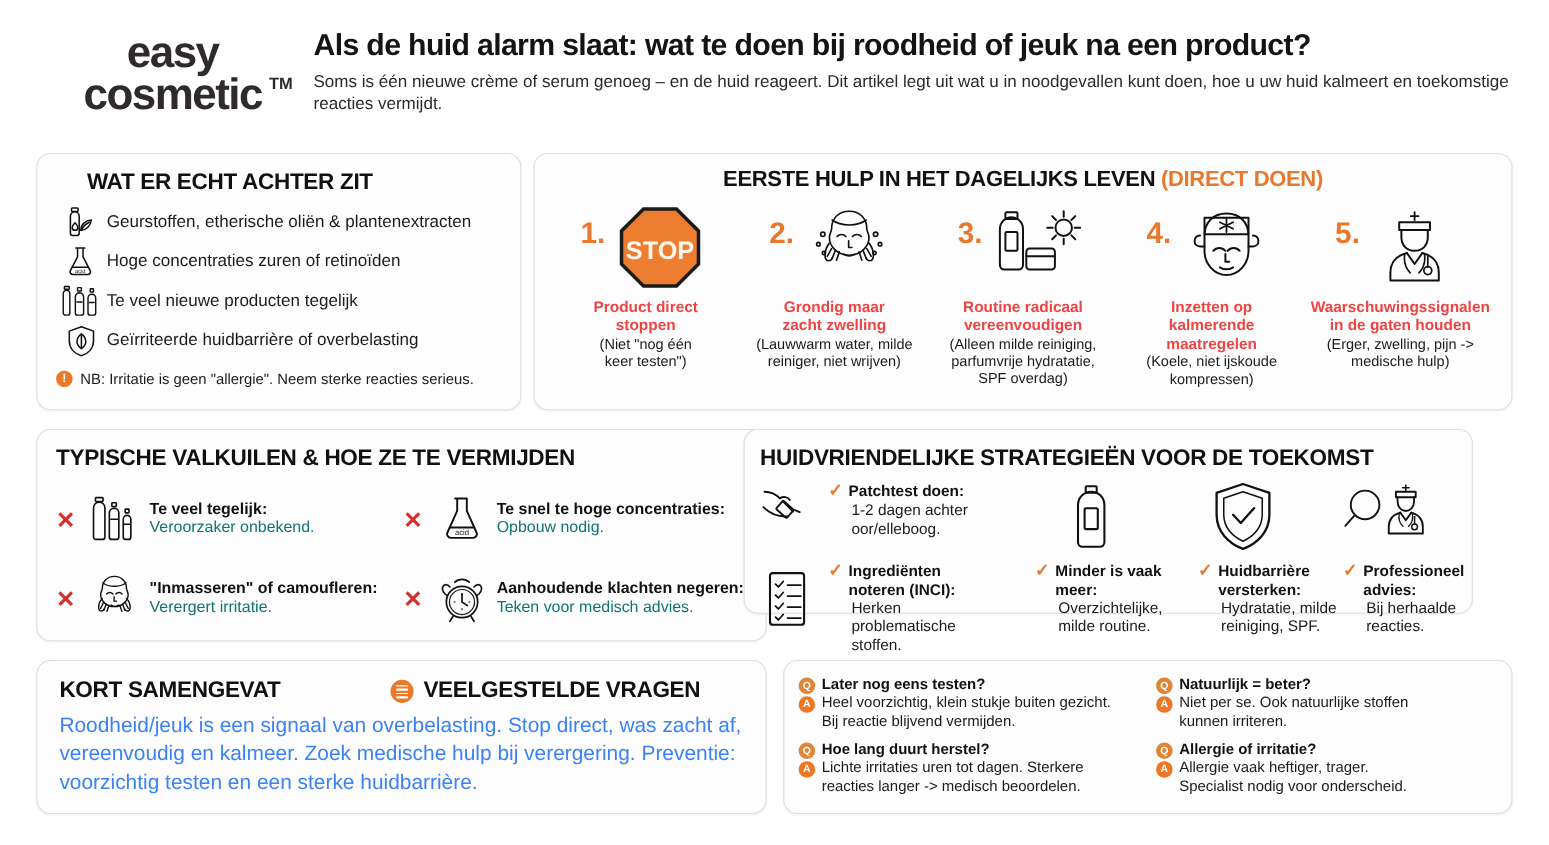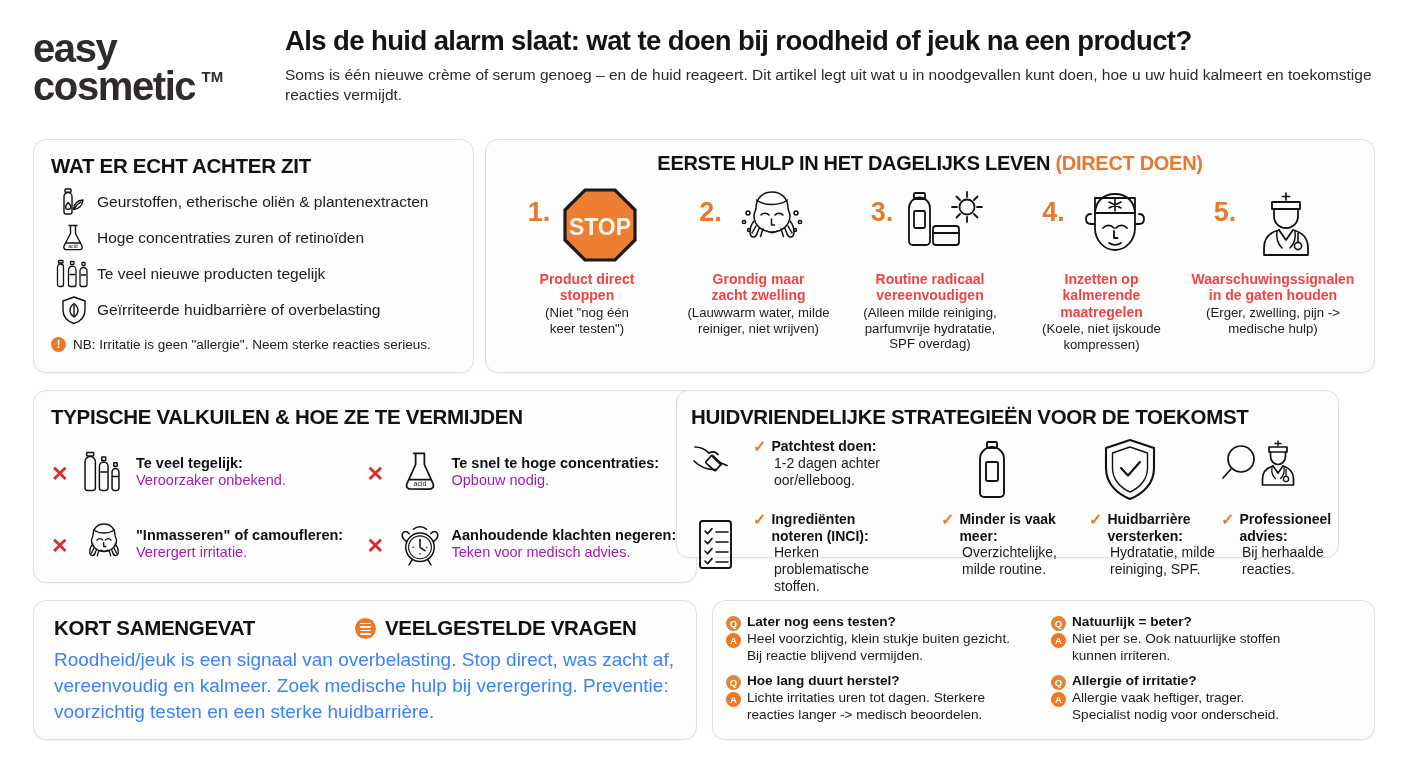--- a/index.html
+++ b/index.html
@@ -7,21 +7,21 @@
     width: 1408px; height: 768px;
     background: #ffffff;
     font-family: "Liberation Sans", sans-serif;
     color: #1b1b1b;
     overflow: hidden;
   }
   .page { position: relative; width: 1408px; height: 768px; }
 
   
   .header { display: flex; align-items: flex-start; padding: 26px 30px 0 33px; }
-  .logo-block { width: 248px; flex: 0 0 248px; padding-top: 4px; }
+  .logo-block { width: 248px; flex: 0 0 248px; padding-top: 4px; text-align: center; }
   .logo-line { font-weight: 800; font-size: 40px; line-height: 0.94; letter-spacing: -1.4px; color: #2e2b2a; }
   .logo-line2 { position: relative; display: inline-block; }
   .logo-tm { position: absolute; right: -28px; top: 2px; font-size: 15px; font-weight: 700; letter-spacing: 0; }
   .head-text { flex: 1; padding-left: 4px; }
   .head-title { font-size: 27.5px; font-weight: 800; letter-spacing: -0.6px; line-height: 1.12; color: #141414; }
   .head-sub { margin-top: 8px; font-size: 15.5px; line-height: 1.33; color: #2a2a2a; max-width: 1095px; }
 
   
   .card {
     position: absolute;
@@ -31,21 +31,21 @@
     box-shadow: 0 1px 2px rgba(0,0,0,0.045);
   }
   .card-title {
     font-size: 20.5px; font-weight: 800; letter-spacing: -0.3px; color: #111;
     text-transform: uppercase;
   }
   .accent { color: #e8792c; }
 
   
   #card-causes { left: 33px; top: 139px; width: 441px; height: 234px; padding: 14px 16px 0 17px; }
-  #card-causes .card-title { margin-bottom: 6px; }
+  #card-causes .card-title { margin-bottom: 6px; margin-left: 28px; }
   .cause-row { display: flex; align-items: center; height: 36px; }
   .cause-ico { width: 46px; flex: 0 0 46px; display: flex; justify-content: center; align-items: center; }
   .cause-txt { font-size: 15.5px; color: #1b1b1b; }
   .nb-row { display: flex; align-items: center; margin-top: 9px; }
   .nb-badge {
     width: 15px; height: 15px; border-radius: 50%; background: #ea7a2a; flex: 0 0 15px;
     color: #fff; font-size: 11px; font-weight: 800; line-height: 15px; text-align: center; margin-right: 7px;
   }
   .nb-txt { font-size: 13.5px; color: #1b1b1b; }
 
@@ -61,21 +61,21 @@
   .step-note { font-size: 13.2px; line-height: 1.2; margin-top: 1px; color: #1b1b1b; }
 
   
   #card-pitfalls { left: 33px; top: 390px; width: 664px; height: 193px; padding: 14px 14px 0 17px; }
   .pit-grid { display: flex; flex-wrap: wrap; margin-top: 12px; }
   .pit { width: 50%; display: flex; align-items: flex-start; height: 72px; }
   .pit-x { font-size: 21px; color: #d32f2f; font-weight: 700; line-height: 1; padding-top: 22px; width: 24px; flex: 0 0 24px; }
   .pit-ico { width: 58px; flex: 0 0 58px; display: flex; justify-content: center; align-items: center; height: 60px; padding-top: 2px; }
   .pit-txt { padding-top: 14px; padding-left: 3px; }
   .pit-h { font-size: 14.5px; font-weight: 800; line-height: 1.2; color: #111; }
-  .pit-d { font-size: 14.5px; line-height: 1.2; color: #a21caf; }
+  .pit-d { font-size: 14.5px; line-height: 1.2; color: #0f766e; }
 
   
   #card-strategy { left: 676px; top: 390px; width: 663px; height: 168px; padding: 14px 10px 0 14px; }
   .strat-wrap { position: relative; height: 150px; margin-top: 8px; }
   .strat { position: absolute; }
   .strat-head { display: flex; align-items: flex-start; }
   .chk { color: #e8792c; font-size: 16px; font-weight: 800; line-height: 1; padding-right: 5px; padding-top: 1px; }
   .strat-h { font-size: 14px; font-weight: 800; line-height: 1.19; color: #111; }
   .strat-d { font-size: 14px; line-height: 1.19; color: #1b1b1b; }
 

